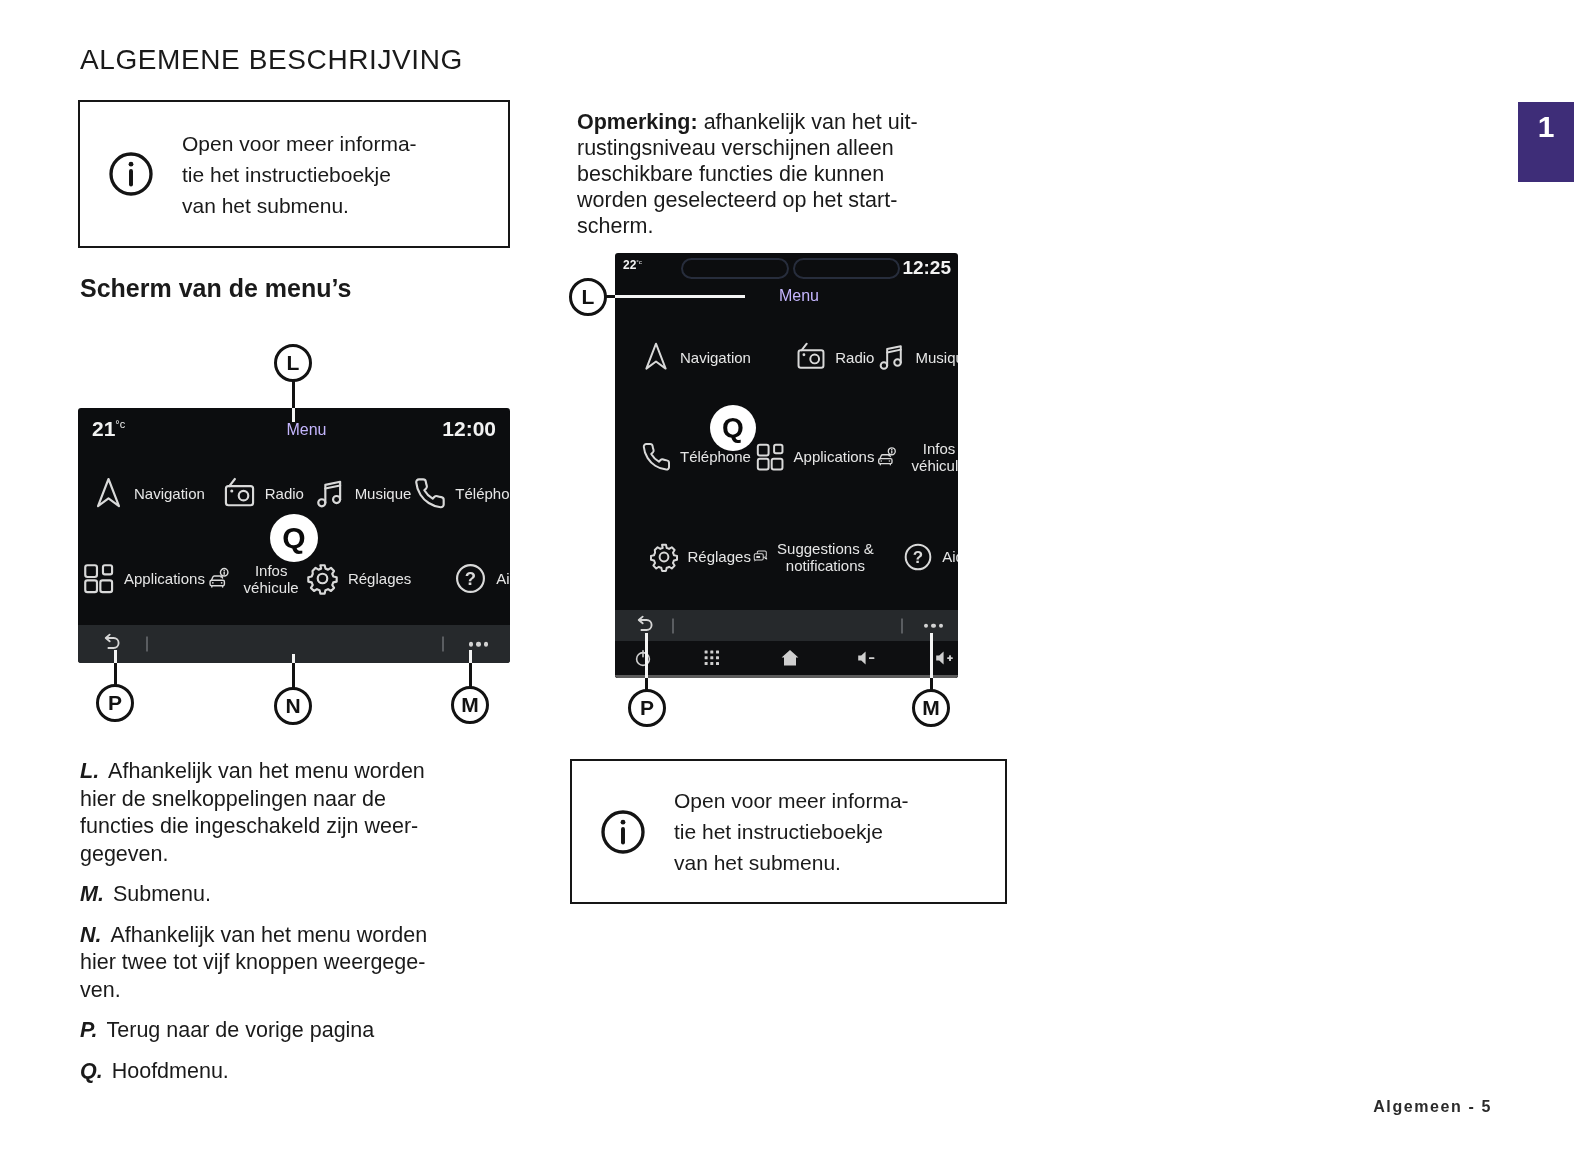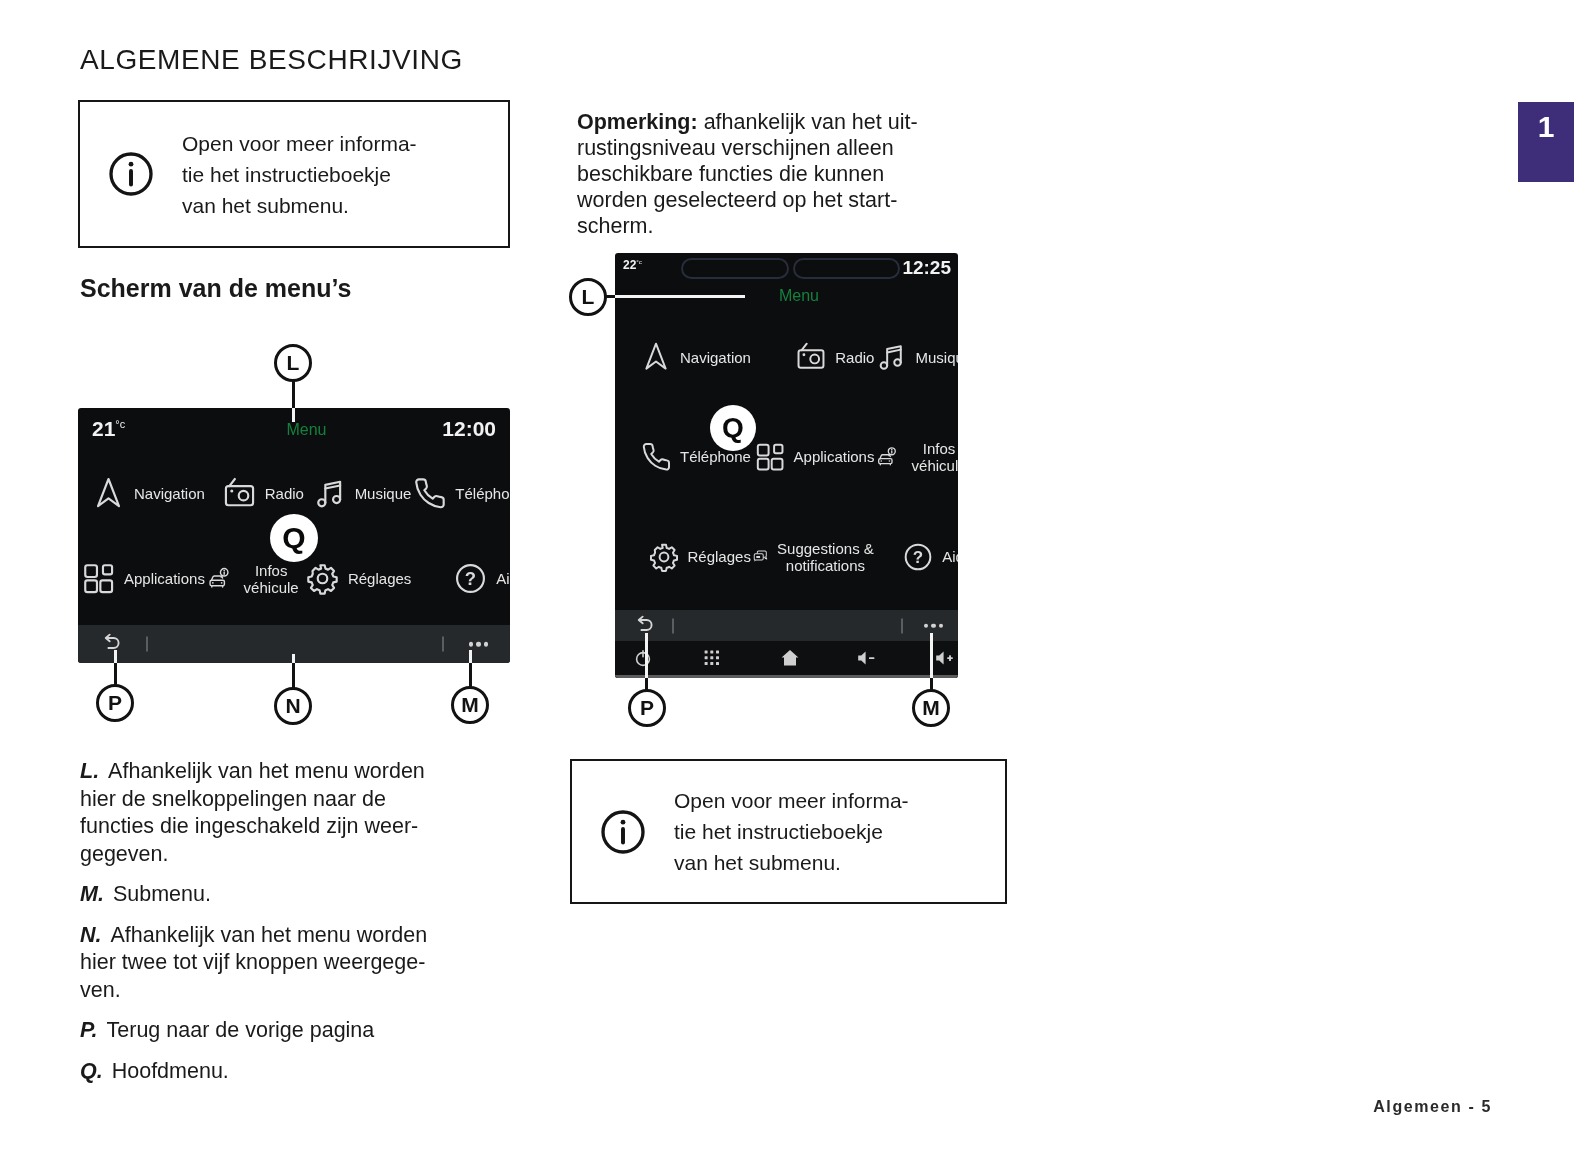--- a/index.html
+++ b/index.html
@@ -31,21 +31,21 @@
                padding-top:8px;box-sizing:border-box;}
 
   
   .screen{position:absolute;background:#0c0d0f;border-radius:3px;overflow:hidden;color:#e3e3e3;}
   #screen1{left:78px;top:408px;width:432px;height:255px;}
   #screen2{left:615px;top:253px;width:343px;height:425px;}
 
   .s-temp{position:absolute;font-weight:600;color:#f2f2f2;}
   .s-temp sup{font-size:.52em;font-weight:400;}
   .s-time{position:absolute;font-weight:600;color:#f2f2f2;}
-  .s-title{position:absolute;left:0;right:0;text-align:center;font-size:16px;color:#15803d;padding-left:25px;}
+  .s-title{position:absolute;left:0;right:0;text-align:center;font-size:16px;color:#c4b5fd;padding-left:25px;}
   #screen1 .s-temp{left:14px;top:9px;font-size:21px;}
   #screen1 .s-time{right:14px;top:9px;font-size:21px;}
   #screen1 .s-title{top:13px;}
   #screen2 .s-temp{left:8px;top:5px;font-size:12px;}
   #screen2 .s-time{right:7px;top:4px;font-size:19px;}
   #screen2 .s-title{top:34px;}
   .pill{position:absolute;top:5px;height:17px;border:2px solid #272d3c;border-radius:11px;}
   .pill.p1{left:66px;width:104px;}
   .pill.p2{left:178px;width:103px;}
 

